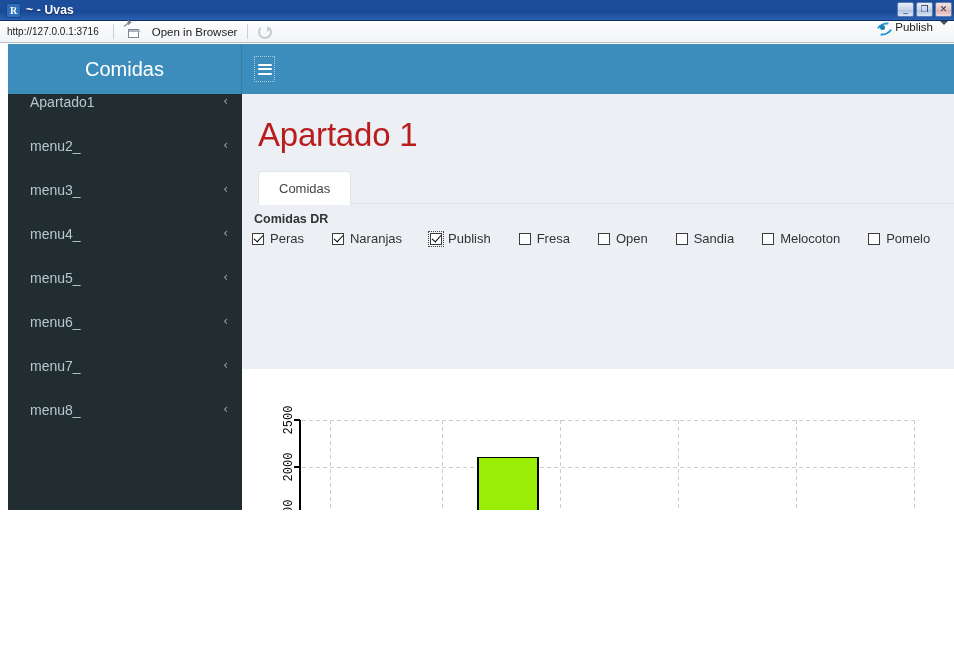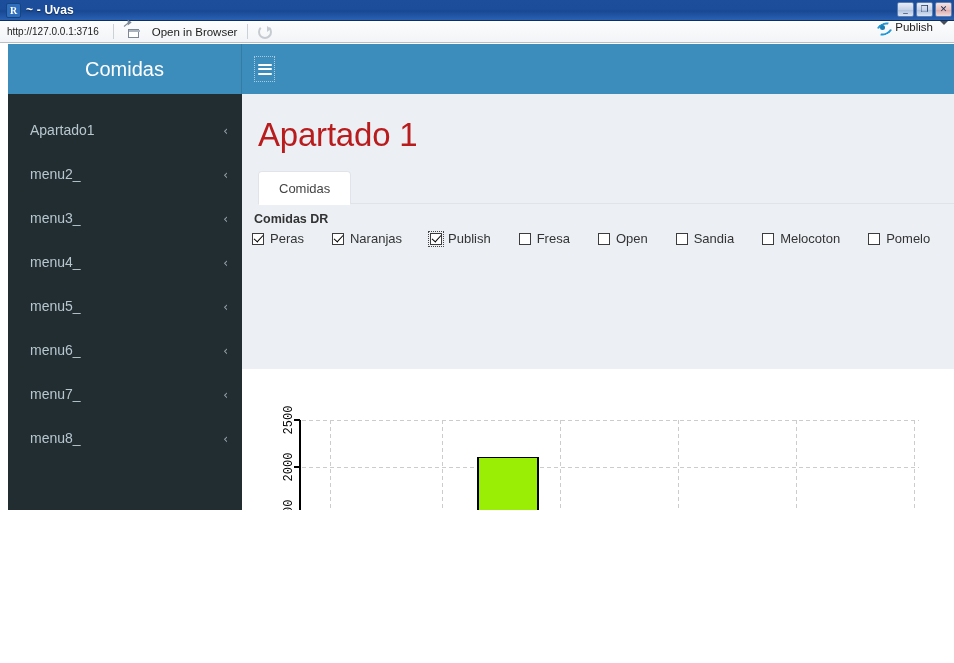--- a/index.html
+++ b/index.html
@@ -227,21 +227,21 @@
   
   .main-sidebar {
     position: absolute;
     top: 50px; left: 0;
     width: 234px; height: 569px;
     background: #222d32;
   }
   .sidebar-menu { list-style: none; margin: 0; padding: 0; }
   .sidebar-menu li {
     height: 44px;
-    display: flex; align-items: flex-end;
+    display: flex; align-items: flex-start;
     padding: 0 14px 0 22px;
     color: #b8c7ce;
     font-size: 14px;
     justify-content: space-between;
   }
   .sidebar-menu li .angle {
     color: #9aa8ae;
     font-size: 12px;
     font-family: "DejaVu Sans", sans-serif;
   }

